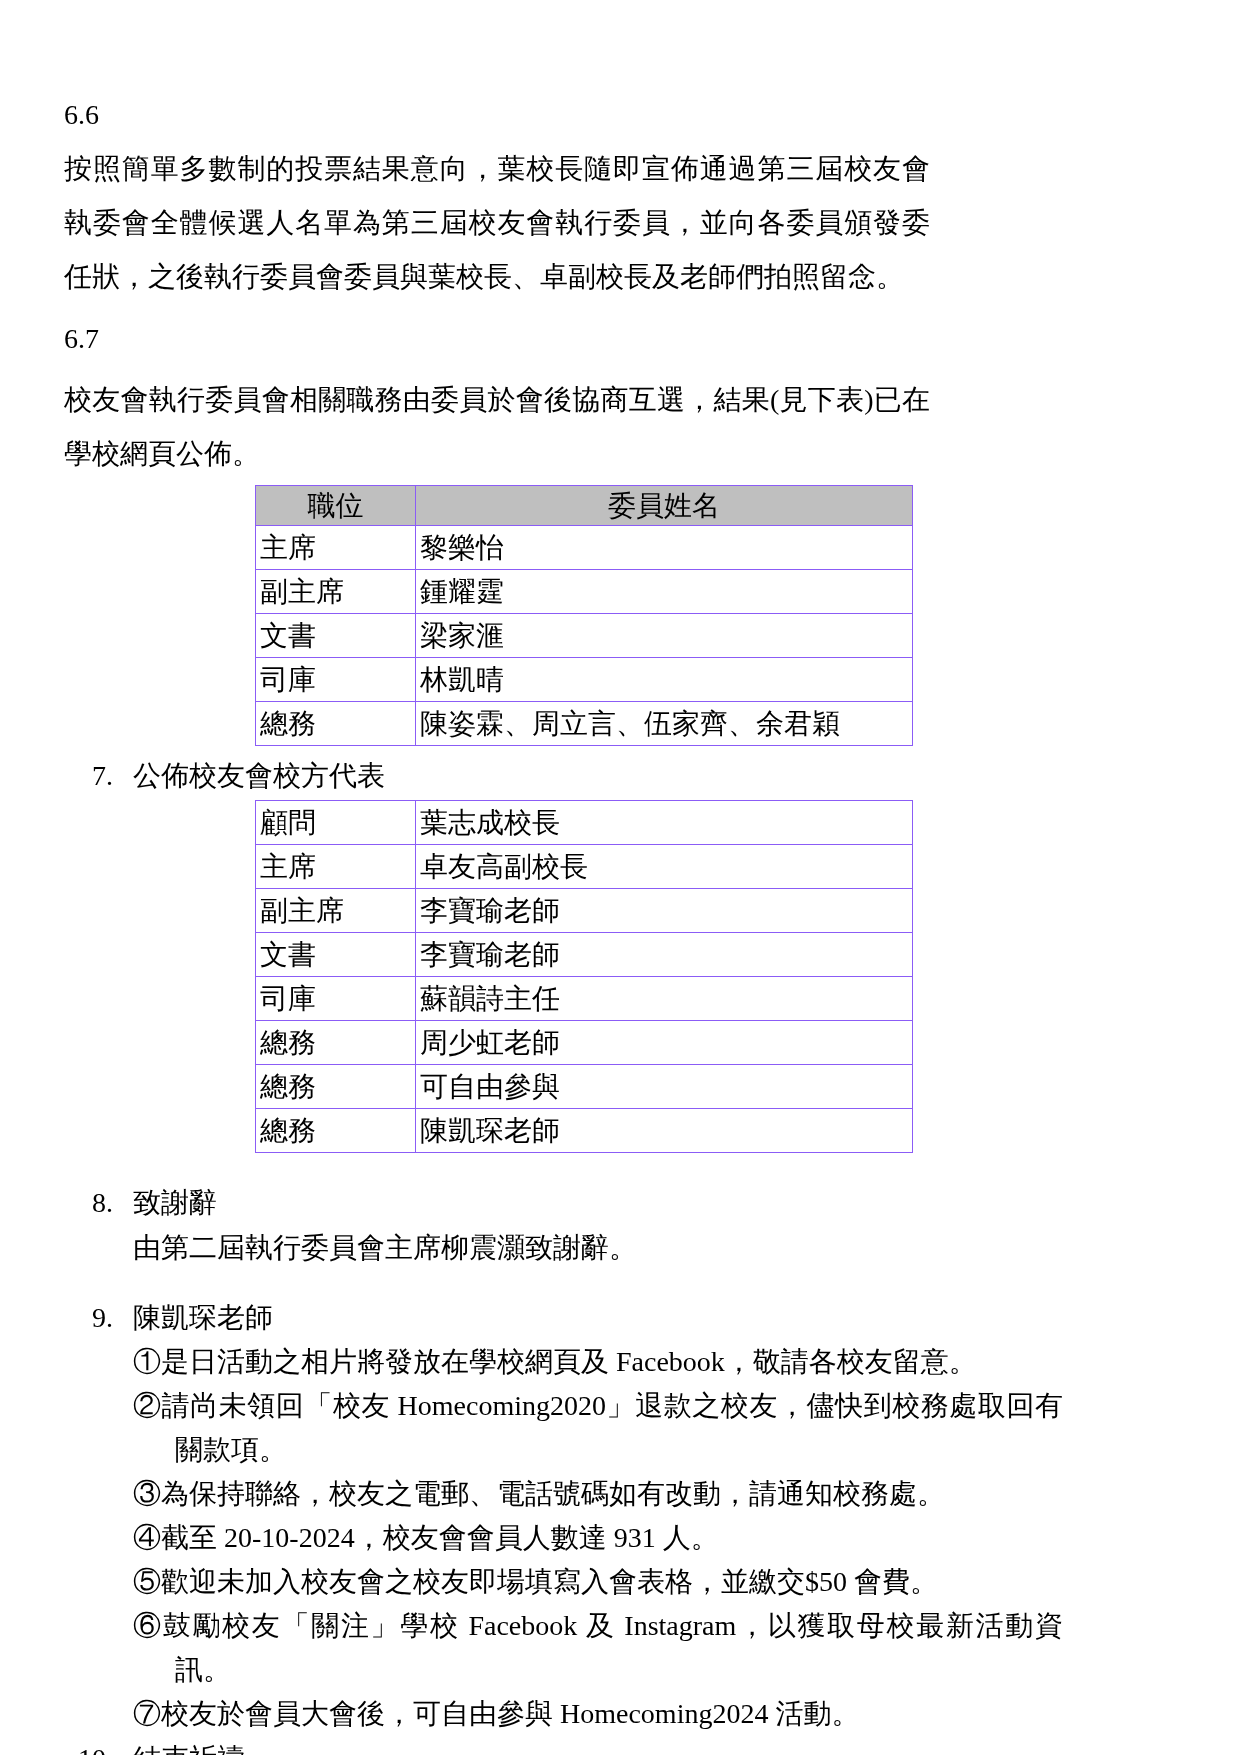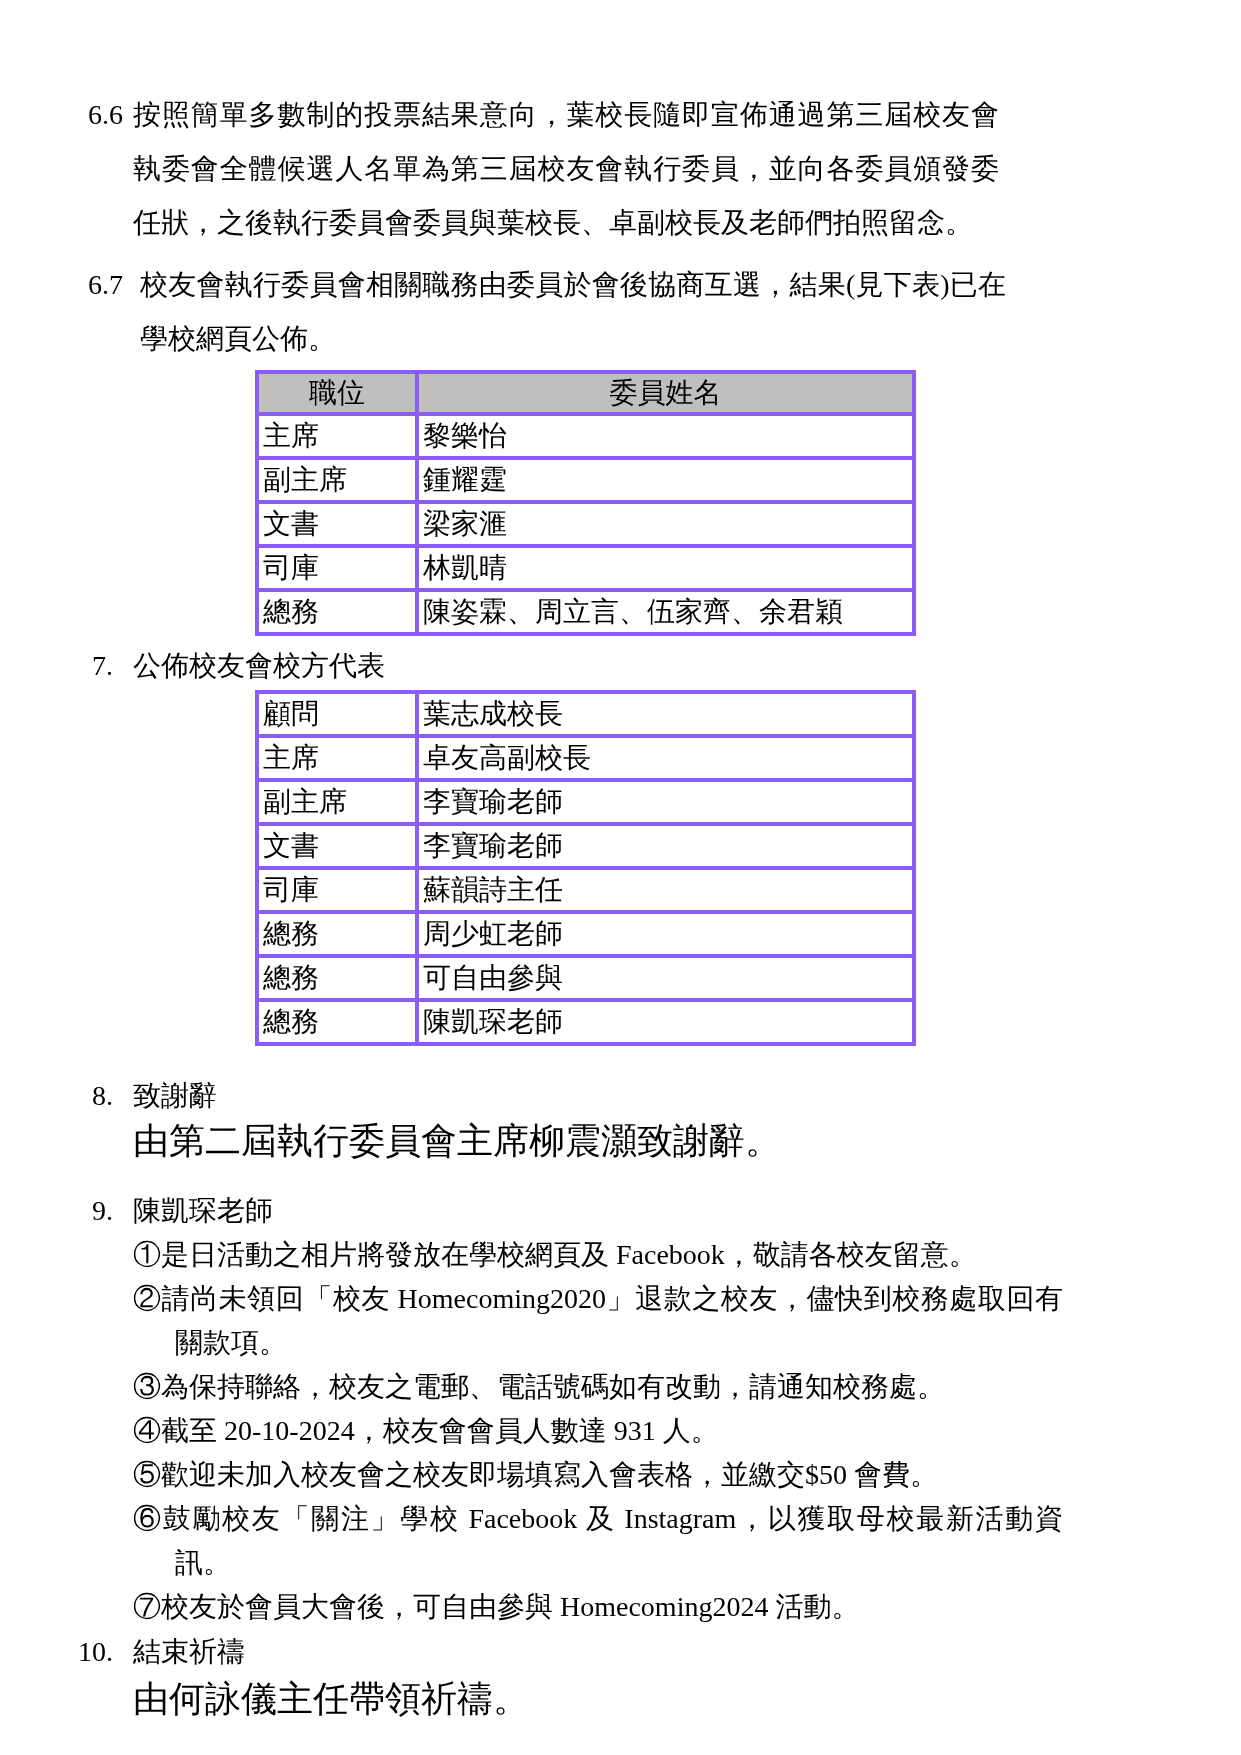--- a/index.html
+++ b/index.html
@@ -15,23 +15,24 @@
     width: 1241px;
     height: 1755px;
     background: var(--page-bg, #ffffff);
     padding-top: 88px;
     padding-right: 60px;
   }
 
   
   .para {
     display: flex;
-    margin-left: 88px;
+    margin-left: 64px;
     font-size: 28px;
     line-height: 54px;
+    flex-direction: column;
   }
   .para .pnum {
     min-width: 45px;
     flex: 0 0 45px;
   }
   .para .ptext {
     width: 866px;
     text-align: justify;
   }
   .para-67 { margin-top: 8px; gap: 7px; }
@@ -39,21 +40,21 @@
   
   table.doc-table {
     border-collapse: collapse;
     margin-left: 255px;
     margin-top: 4px;
     width: 657px;
     table-layout: fixed;
     font-size: 28px;
   }
   table.doc-table th, table.doc-table td {
-    border: 4px solid #8b5cf6;
+    border: 1px solid #8b5cf6;
     height: 44px;
     vertical-align: middle;
     font-weight: normal;
     padding: 0 4px;
   }
   table.doc-table .col-role { width: 160px; }
   table.doc-table .col-name { width: 497px; }
   table.doc-table thead th {
     background: var(--table-header-bg, #bfbfbf);
     height: 40px;
@@ -72,21 +73,21 @@
     text-align: right;
     margin-right: 20px;
   }
   .sec-7  { margin-top: 10px; line-height: 40px; }
   .sec-8  { margin-top: 30px; line-height: 40px; }
   .sec-9  { margin-top: 22px; }
   .sec-10 { }
 
   .body-line {
     margin-left: 133px;
-    font-size: 36px;
+    font-size: 28px;
     line-height: 50px;
     width: 910px;
   }
 
   
   .notes {
     margin-left: 133px;
     width: 930px;
     font-size: 28px;
     line-height: 44px;

